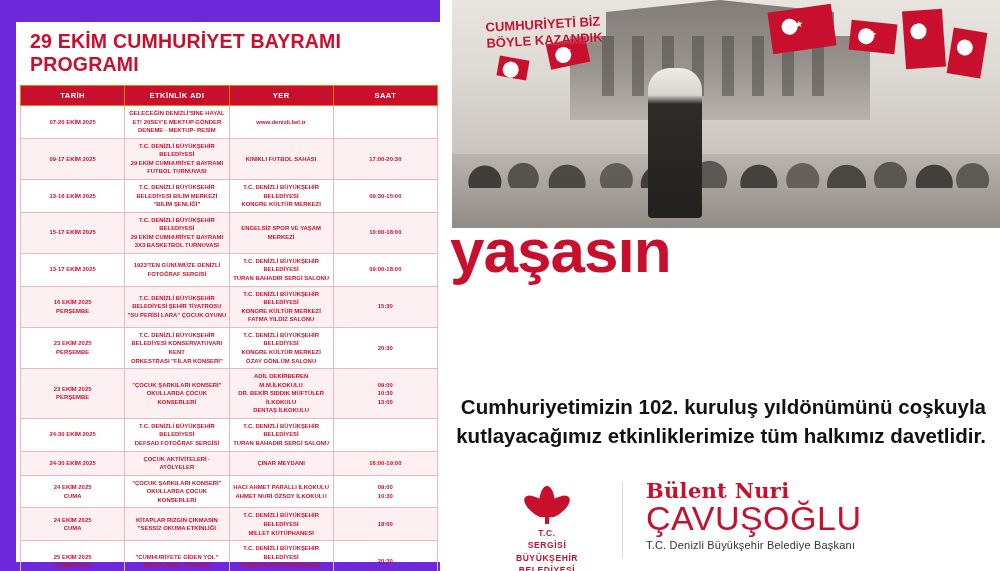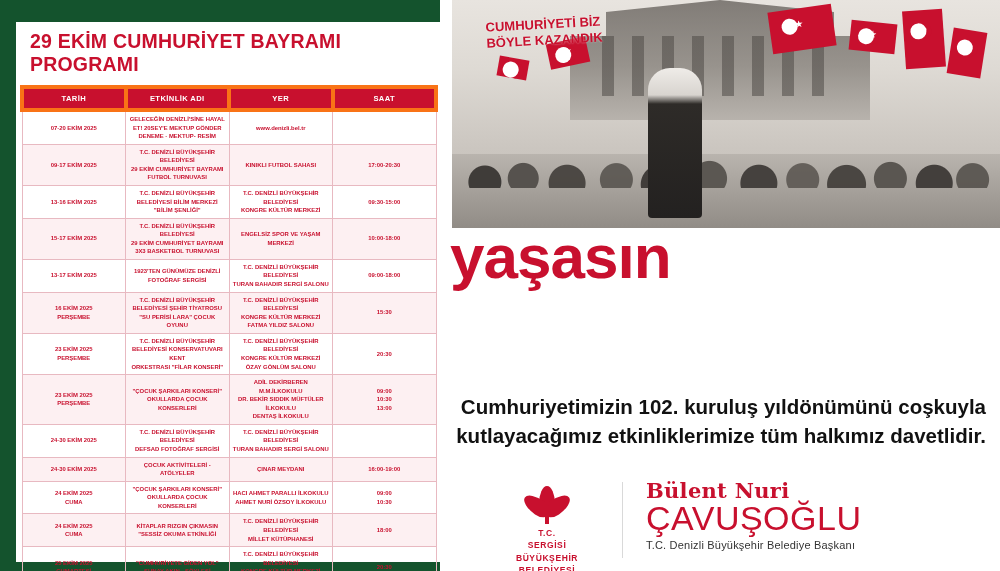--- a/index.html
+++ b/index.html
@@ -1,38 +1,38 @@
 <!DOCTYPE html>
 <html><head>
 <meta charset="utf-8">
 <style>
   html,body{margin:0;padding:0;}
   body{
     width:1000px;height:571px;background:#ffffff;
     font-family:"Liberation Sans",sans-serif;overflow:hidden;
     position:relative;
   }
-  .page{position:relative;width:1000px;height:571px;background:#14532d;}
+  .page{position:relative;width:1000px;height:571px;background:#6d28d9;}
 
   
   .left{
     position:absolute;left:16px;top:22px;width:424px;height:540px;
     background:#ffffff;
   }
   .prog-title{
     color:#c8102e;font-weight:bold;font-size:19.5px;letter-spacing:.2px;
     padding:8px 0 9px 14px;
   }
   table.prog{
     border-collapse:collapse;width:418px;margin-left:4px;
     table-layout:fixed;
   }
   table.prog th{
     background:#c8102e;color:#fff;font-size:7.6px;font-weight:bold;
-    letter-spacing:.4px;padding:5px 2px;border:4px solid #f97316;
+    letter-spacing:.4px;padding:5px 2px;border:1px solid #f97316;
     text-align:center;text-transform:uppercase;
   }
   table.prog td{
     border:1px solid #e8b9c1;font-size:5.9px;color:#c8102e;
     text-align:center;vertical-align:middle;padding:3px 2px;line-height:1.45;
     font-weight:bold;
   }
   table.prog tr.alt td{background:#fdf0f2;}
   td.date{font-size:5.7px;width:64px;}
   td.name{width:180px;}
@@ -107,21 +107,21 @@
     position:absolute;left:18%;top:22%;width:16px;height:16px;border-radius:50%;
     background:#fff;box-shadow:5px 0 0 0 #c8102e;
   }
   .banner-text{
     position:absolute;left:34px;top:16px;width:140px;
     color:#c8102e;font-weight:bold;font-size:13px;line-height:1.25;
     transform:rotate(-3deg);text-shadow:0 0 2px rgba(255,255,255,.6);
   }
 
   .slogan{
-    position:absolute;left:10px;top:228px;width:548px;
+    position:absolute;left:10px;top:222px;width:548px;
     color:#c8102e;font-weight:bold;font-size:62px;line-height:.93;
     letter-spacing:-1px;
   }
   .slogan .l2{display:block;}
   .subtext{
     position:absolute;left:12px;top:392px;width:534px;
     color:#111;font-weight:bold;font-size:20.5px;line-height:1.42;text-align:right;
   }
 
   

